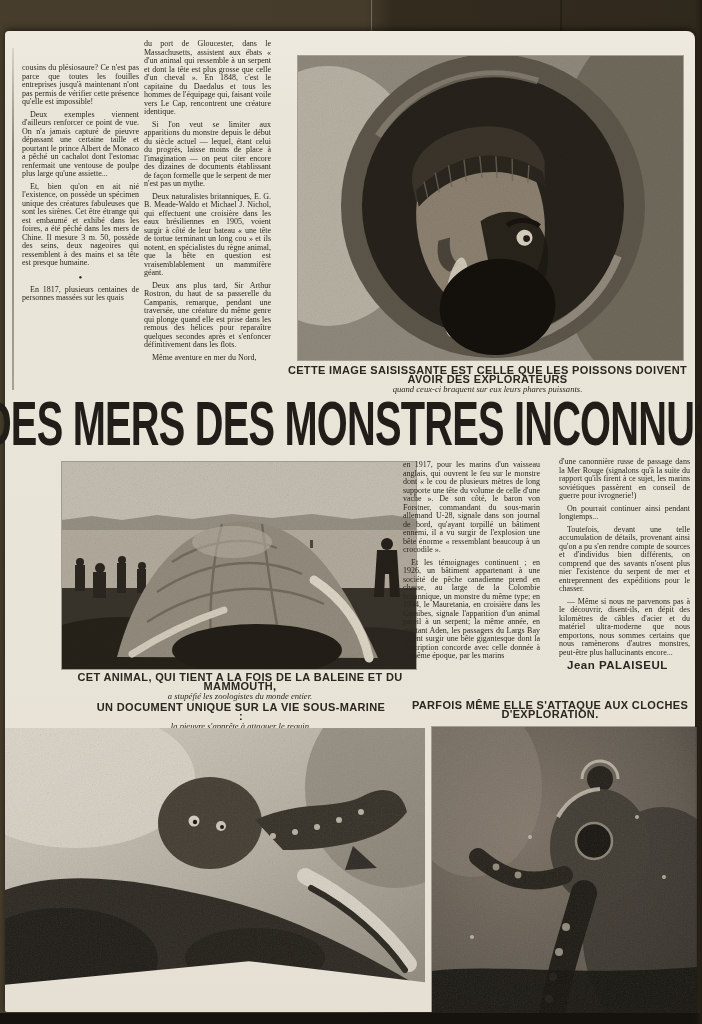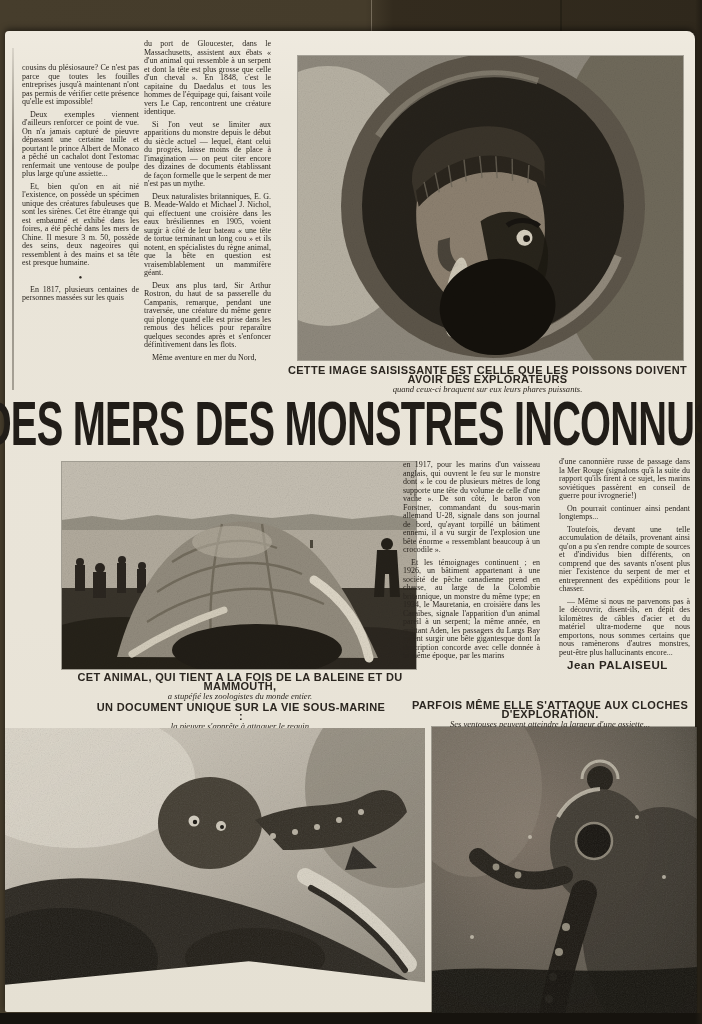--- a/index.html
+++ b/index.html
@@ -170,21 +170,20 @@
     <p>— Même si nous ne parvenons pas à le découvrir, disent-ils, en dépit des kilomètres de câbles d'acier et du matériel ultra-moderne que nous emportons, nous sommes certains que nous ramènerons d'autres monstres, peut-être plus hallucinants encore...</p>
     <p class="author">Jean PALAISEUL</p>
   </div>
 
   <div class="caption" style="left:95px;top:703px;width:292px">
     <div class="l1">UN DOCUMENT UNIQUE SUR LA VIE SOUS-MARINE :</div>
     <div class="l2">la pieuvre s'apprête à attaquer le requin.</div>
   </div>
   <div class="caption" style="left:406px;top:701px;width:288px">
     <div class="l1">PARFOIS MÊME ELLE S'ATTAQUE AUX CLOCHES D'EXPLORATION.</div>
-    <div class="l2">Ses ventouses peuvent atteindre la largeur d'une assiette...</div>
   </div>
 
   <div class="photo" style="left:5px;top:728px;width:420px;height:262px;clip-path:polygon(0 0,100% 0,100% 97%,58% 89%,0 98%)">
     <svg viewBox="0 0 420 262" preserveAspectRatio="none">
       <defs>
         <linearGradient id="bg3" x1="0" y1="0" x2="1" y2="1">
           <stop offset="0" stop-color="#d4cec1"></stop>
             <stop offset=".55" stop-color="#b4ada0"></stop>
             <stop offset="1" stop-color="#8f897c"></stop>
         </linearGradient>

